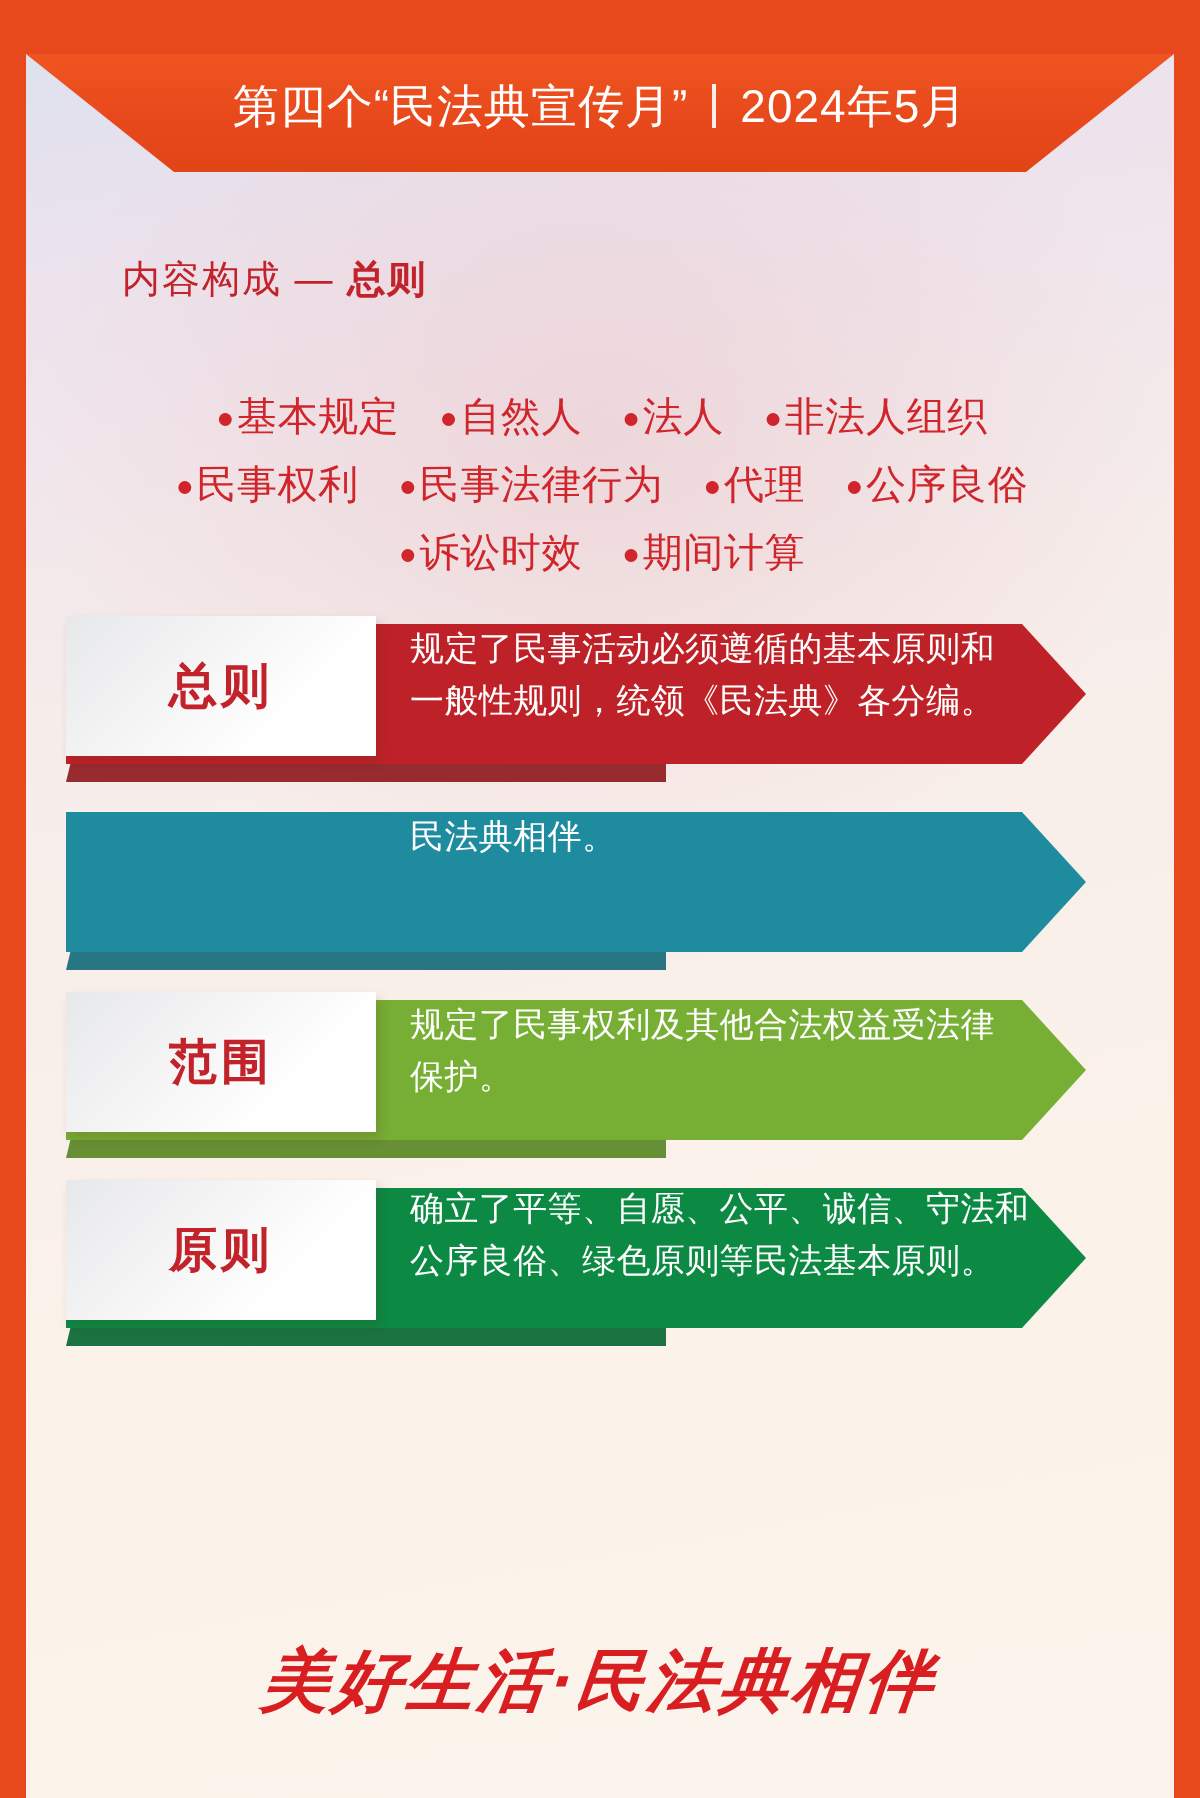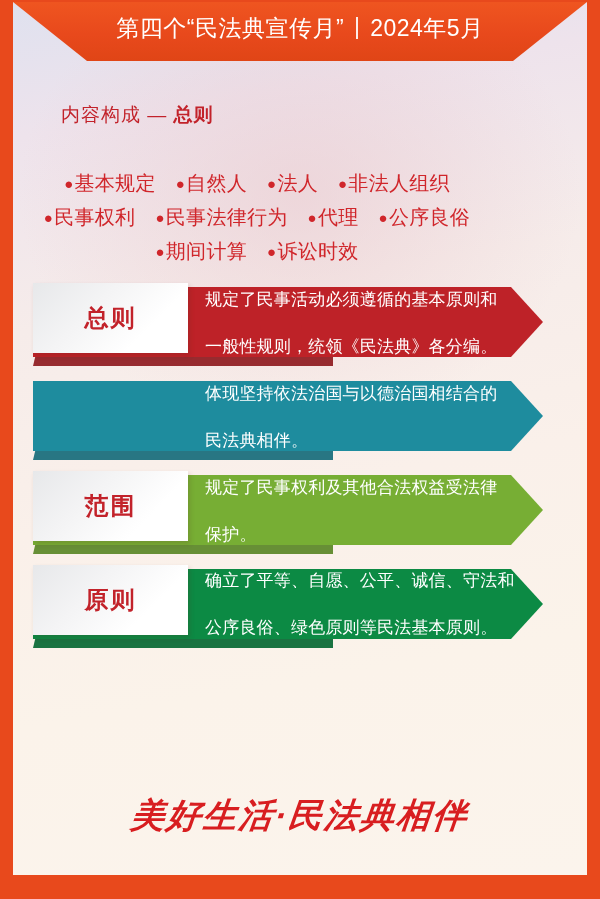--- a/index.html
+++ b/index.html
@@ -10,21 +10,21 @@
     overflow:hidden;
   }
   #poster{
     position:relative;
     width:600px;height:899px;
     background:linear-gradient(180deg,#E8491C 0%,#E8491C 100%);
   }
   
   .panel{
     position:absolute;
-    left:13px;top:2px;
+    left:13px;top:27px;
     width:574px;height:873px;
     background:linear-gradient(170deg,#dfe1ef 0%,#eee3ec 14%,#f6ecea 34%,#faf0ea 55%,#fbf3ea 75%,#fbf4ec 100%);
     overflow:hidden;
   }
   
   .glow{
     position:absolute;inset:0;
     background:radial-gradient(ellipse 70% 38% at 50% 22%, rgba(233,200,205,.55) 0%, rgba(250,240,238,0) 70%);
     pointer-events:none;
   }
@@ -64,20 +64,21 @@
     letter-spacing:1px;
     white-space:nowrap;
     z-index:5;
   }
   .section-title .strong{font-weight:bold;}
   .section-title .dash{font-weight:400;}
   
   .bullets{
     position:absolute;left:0;top:168px;width:488px;
     z-index:5;
+    padding-left:44px;
   }
   .bullet-row{
     display:flex;justify-content:center;align-items:baseline;
     gap:20px;
     margin-bottom:7px;
   }
   .bullet{
     color:#D0262B;
     font-size:20px;
     white-space:nowrap;
@@ -111,21 +112,21 @@
     display:flex;align-items:center;justify-content:center;
     z-index:2;
   }
   .label-text{
     font-size:24px;font-weight:bold;color:#C2222A;
     letter-spacing:2px;
   }
   .bar-desc{
     position:absolute;left:172px;top:0;
     width:310px;height:73px;
-    display:flex;flex-direction:column;justify-content:space-between;
+    display:flex;flex-direction:column;justify-content:flex-start;
     color:#ffffff;font-size:17px;line-height:26px;
     z-index:2;
     letter-spacing:.2px;
   }
   .bar-desc span{display:block;white-space:nowrap;}
   
   .footer{
     position:absolute;left:0;bottom:36px;width:574px;
     text-align:center;z-index:5;
   }
@@ -164,22 +165,22 @@
         <span class="bullet"><span class="dot">●</span><span>法人</span></span>
         <span class="bullet"><span class="dot">●</span><span>非法人组织</span></span>
       </div>
       <div class="bullet-row">
         <span class="bullet"><span class="dot">●</span><span>民事权利</span></span>
         <span class="bullet"><span class="dot">●</span><span>民事法律行为</span></span>
         <span class="bullet"><span class="dot">●</span><span>代理</span></span>
         <span class="bullet"><span class="dot">●</span><span>公序良俗</span></span>
       </div>
       <div class="bullet-row">
+        <span class="bullet"><span class="dot">●</span><span>诉讼时效</span></span>
         <span class="bullet"><span class="dot">●</span><span>期间计算</span></span>
-        <span class="bullet"><span class="dot">●</span><span>诉讼时效</span></span>
       </div>
     </div>
 
     <div class="rows">
 
       <div class="row">
         <div class="bar-wrap">
           <div class="bar-shadow" style="background: rgb(142, 26, 31);"></div>
           <div class="bar" style="background: rgb(190, 34, 40);"></div>
           <div class="label-card">
@@ -191,21 +192,20 @@
           </div>
         </div>
       </div>
 
 
       <div class="row">
         <div class="bar-wrap">
           <div class="bar-shadow" style="background: rgb(22, 107, 121);"></div>
           <div class="bar" style="background: rgb(30, 140, 158);"></div>
           <div class="bar-desc">
-            <span>体现坚持依法治国与以德治国相结合的</span>
             <span>民法典相伴。</span>
           </div>
         </div>
       </div>
 
       <div class="row">
         <div class="bar-wrap">
           <div class="bar-shadow" style="background: rgb(90, 135, 38);"></div>
           <div class="bar" style="background: rgb(119, 174, 52);"></div>
           <div class="label-card">

